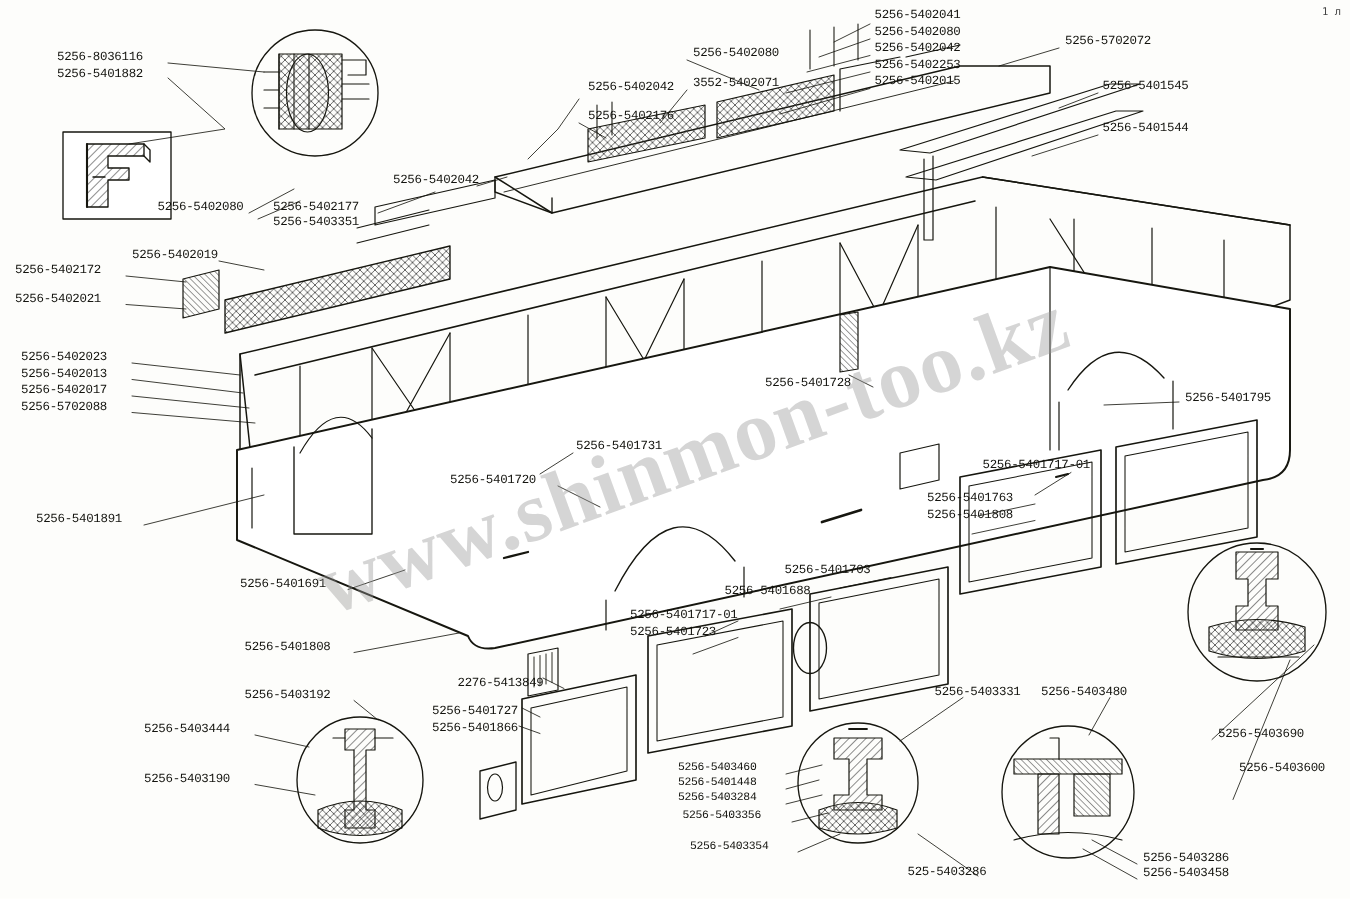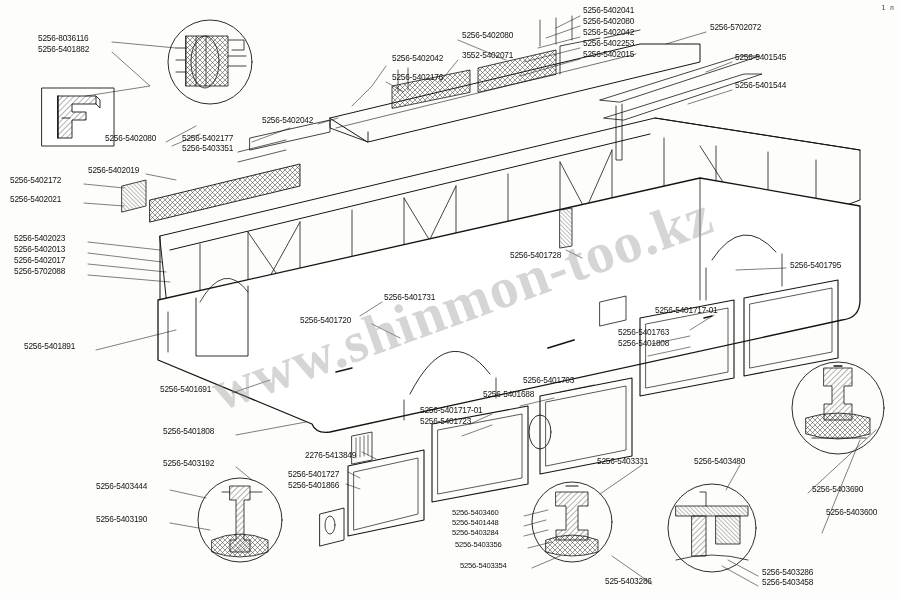--- a/index.html
+++ b/index.html
@@ -12,21 +12,21 @@
   }
   #sheet{
     position:absolute;left:0;top:0;width:900px;height:599px;
     background:#fdfdfb;
     border:0;
     overflow:hidden;
   }
   
   .lbl{
     position:absolute;
-    font-family:Liberation Sans, sans-serif;
+    font-family:Liberation Mono, monospace;
     font-size:8.3px;
     letter-spacing:-0.2px;
     color:#14140f;
     white-space:pre;
     line-height:9.5px;
   }
   .lbl.sm{font-size:7.6px;line-height:9px;}
   
   svg.overlay{
     position:absolute;left:0;top:0;width:900px;height:599px;
@@ -317,21 +317,21 @@
     <div class="lbl" style="left:523px;top:376px">5256-5401703</div>
     <div class="lbl" style="left:483px;top:390px">5256-5401688</div>
     <div class="lbl" style="left:420px;top:406px">5256-5401717-01</div>
     <div class="lbl" style="left:420px;top:417px">5256-5401723</div>
     <div class="lbl" style="left:305px;top:451px">2276-5413849</div>
     <div class="lbl" style="left:288px;top:470px">5256-5401727</div>
     <div class="lbl" style="left:288px;top:481px">5256-5401866</div>
     <div class="lbl" style="left:163px;top:459px">5256-5403192</div>
     <div class="lbl" style="left:96px;top:482px">5256-5403444</div>
     <div class="lbl" style="left:96px;top:515px">5256-5403190</div>
-    <div class="lbl" style="left:597px;top:457px">5256-5403331</div>
+    <div class="lbl" style="left:623px;top:457px">5256-5403331</div>
     <div class="lbl" style="left:694px;top:457px">5256-5403480</div>
     <div class="lbl" style="left:812px;top:485px">5256-5403690</div>
     <div class="lbl" style="left:826px;top:508px">5256-5403600</div>
     <div class="lbl" style="left:762px;top:568px">5256-5403286</div>
     <div class="lbl" style="left:762px;top:578px">5256-5403458</div>
     <div class="lbl" style="left:605px;top:577px">525-5403286</div>
     <div class="lbl sm" style="left:452px;top:508px">5256-5403460</div>
     <div class="lbl sm" style="left:452px;top:518px">5256-5401448</div>
     <div class="lbl sm" style="left:452px;top:528px">5256-5403284</div>
     <div class="lbl sm" style="left:455px;top:540px">5256-5403356</div>

